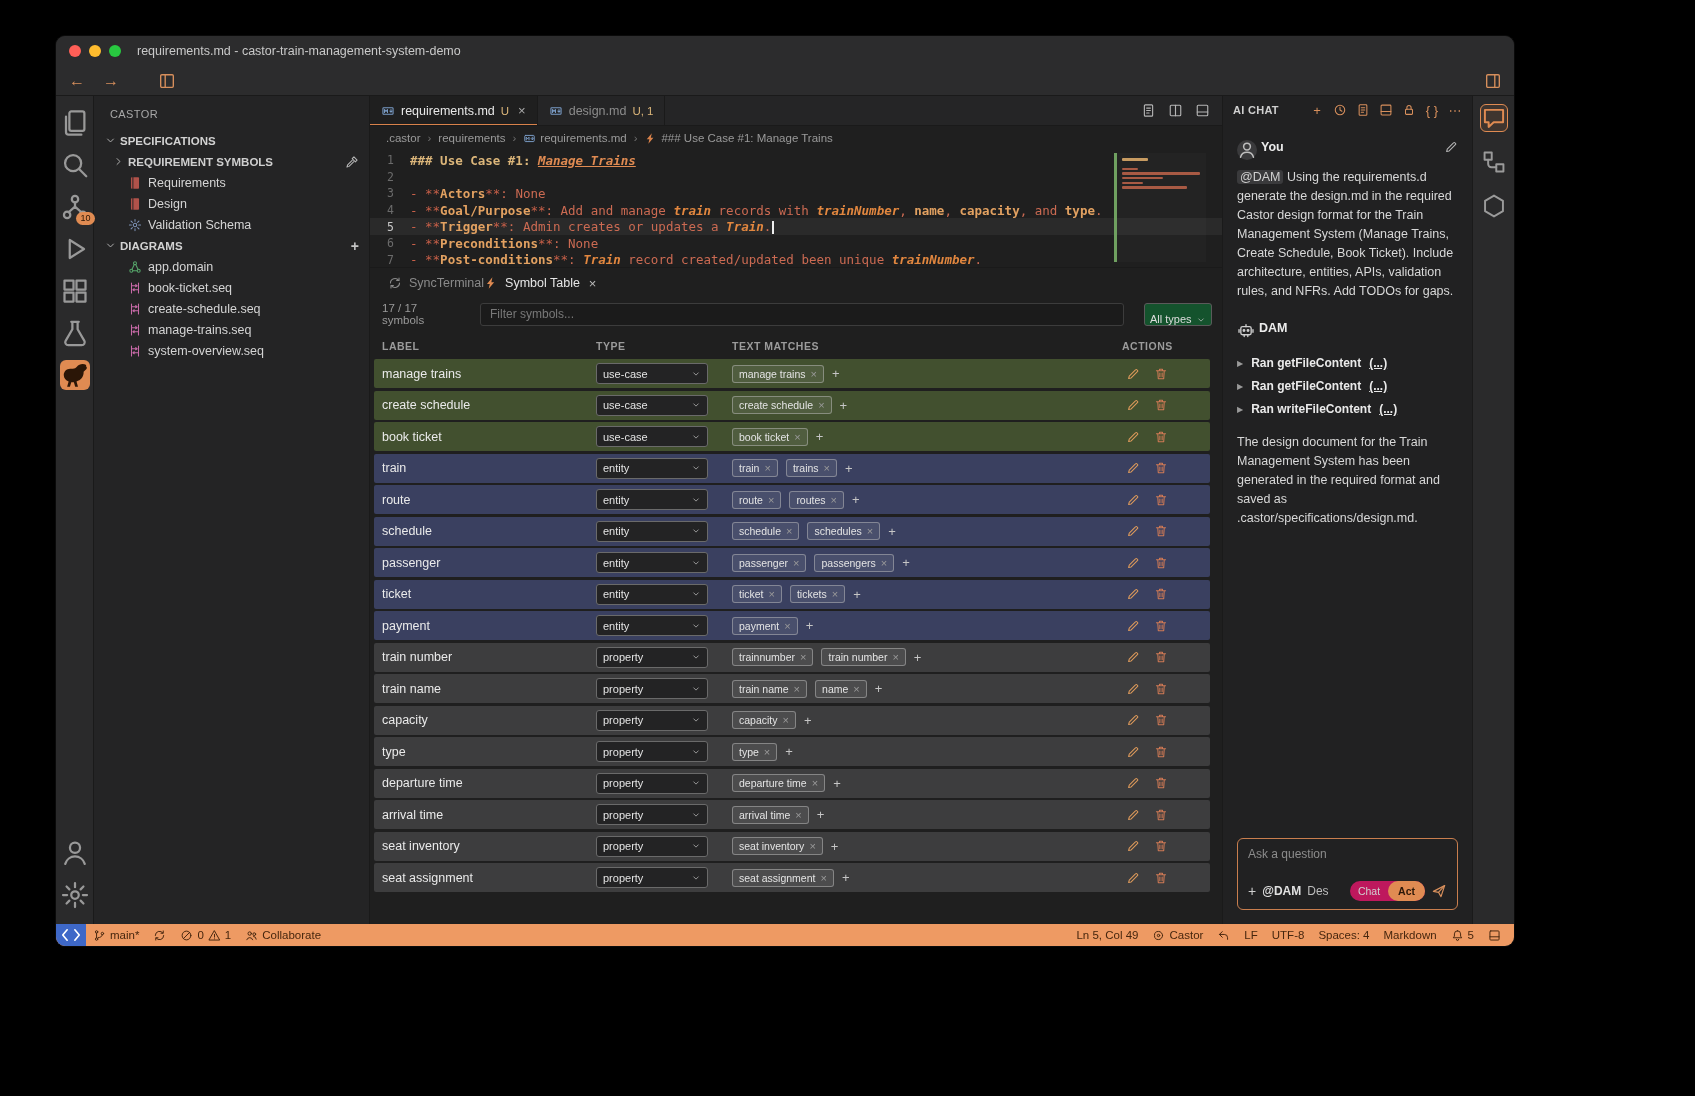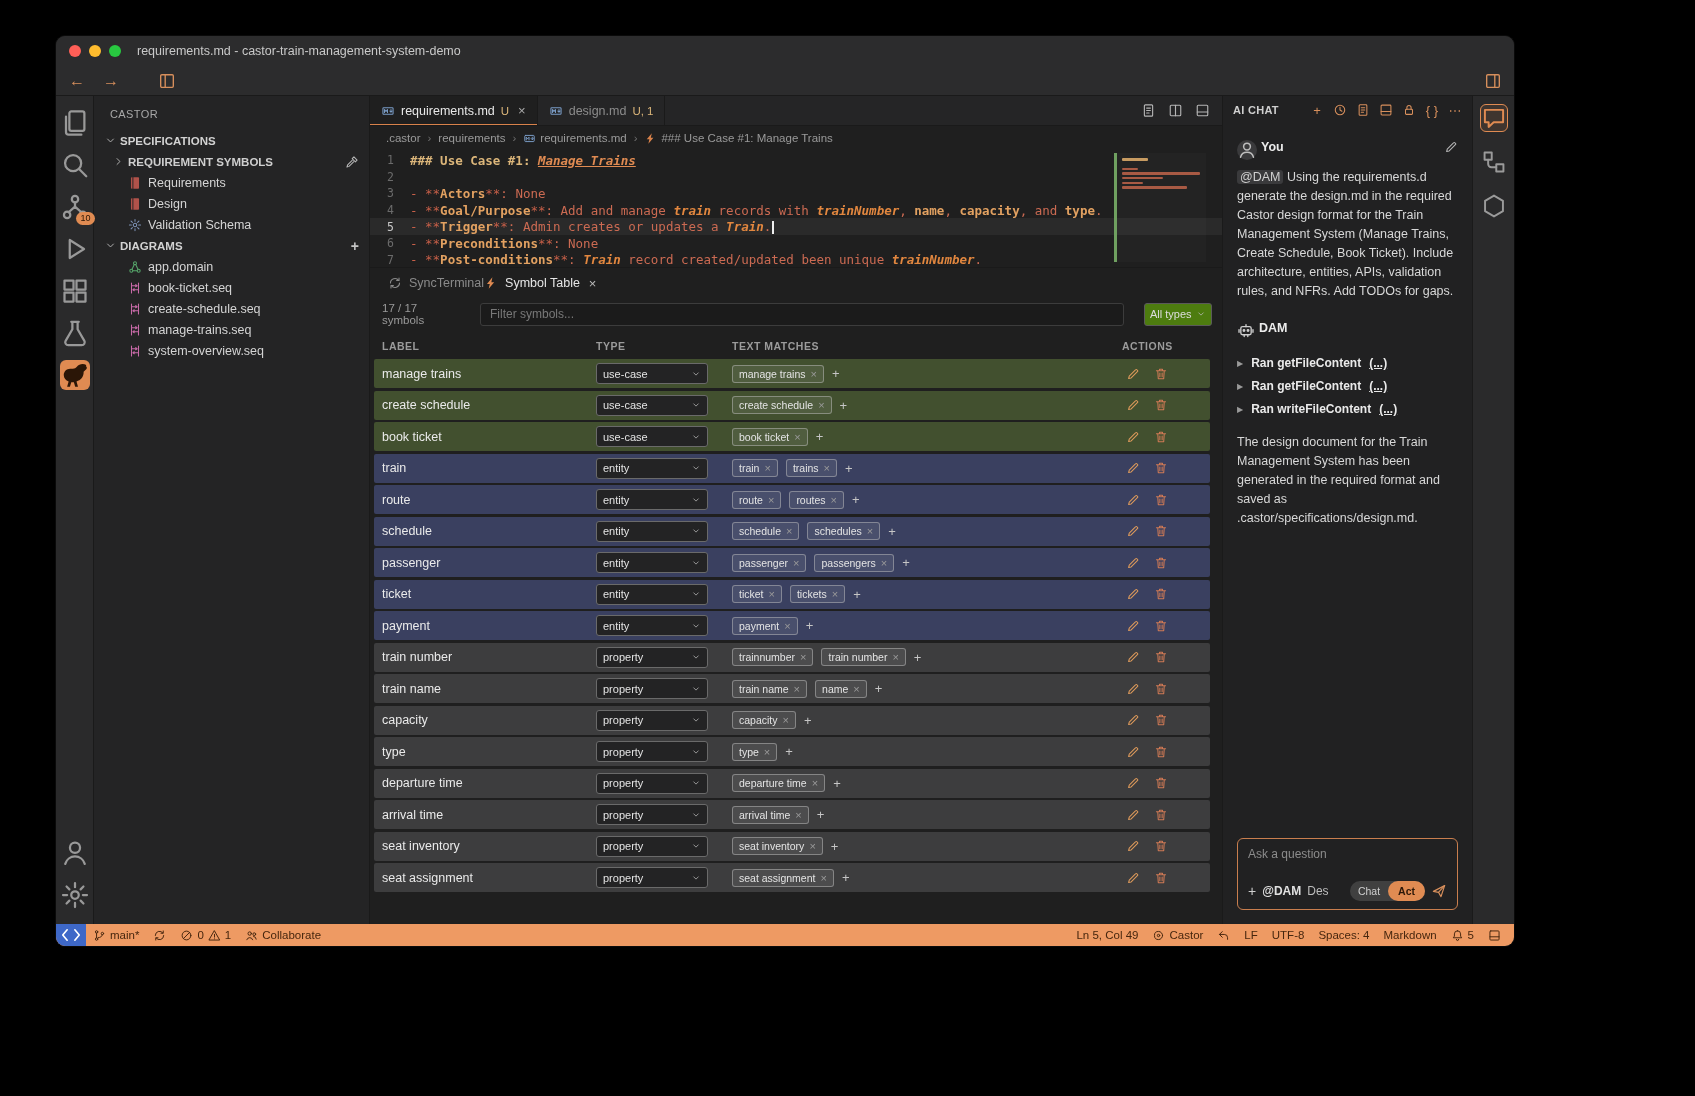--- a/index.html
+++ b/index.html
@@ -104,22 +104,22 @@
   .ptab.active{color:#e6e6e6;}
   .ptab .ic{width:14px;height:14px;display:inline-flex;}
   .ptab .ic svg{width:14px;height:14px;}
   .ptab .ic.boltic{color:#e08b52;}
   .ptab-close{margin-left:2px;font-size:13px;color:#bbb;}
   .panel-controls{display:flex;align-items:center;padding:4px 10px 10px;gap:20px;flex:0 0 auto;}
   .count{font-size:11.5px;color:#9a9a9a;width:80px;padding-left:2px;flex:0 0 auto;}
   .filter{flex:1;height:23px;background:#1b1b1b;border:1px solid #3c3c3c;border-radius:3px;color:#ddd;
     font-size:12px;padding:0 9px;font-family:"Liberation Sans",sans-serif;outline:none;}
   .filter::placeholder{color:#787878;}
-  .typesel{width:68px;height:23px;background:#4d7c0f;border:1px solid #5a5a5a;border-radius:3px;display:flex;
-    align-items:center;justify-content:space-between;padding:0 5px;font-size:11px;color:#ddd;cursor:pointer;flex:0 0 auto;}
+  .typesel{width:68px;height:23px;background:#14532d;border:1px solid #5a5a5a;border-radius:3px;display:flex;
+    align-items:flex-end;justify-content:space-between;padding:0 5px;font-size:11px;color:#ddd;cursor:pointer;flex:0 0 auto;}
   .typesel .ic{width:10px;height:10px;display:inline-flex;color:#bbb;}
   .typesel .ic svg{width:10px;height:10px;}
 
   .tbl-header{display:grid;grid-template-columns:214px 136px 1fr 80px;margin:0 12px 3px 4px;padding:4px 8px;
     font-size:10.5px;letter-spacing:.5px;color:#9b9b9b;font-weight:bold;}
   .tbl-rows{flex:1;overflow:hidden;}
   .trow{display:grid;grid-template-columns:214px 136px 1fr 80px;align-items:center;height:29px;
     margin:0 12px 2.5px 4px;padding:0 8px;border-radius:2px;}
   .t-usecase{background:#42502f;}
   .t-entity{background:#3a4060;}
@@ -165,21 +165,21 @@
   .tri{color:#9a9a9a;font-size:8px;}
   .tooln{font-weight:bold;color:#eaeaea;font-size:12px;}
   .toola{font-weight:bold;color:#eaeaea;font-size:12px;text-decoration:underline;}
   .chat-input{margin-top:auto;border:1px solid #c97e4e;border-radius:6px;padding:8px 10px;display:flex;
     flex-direction:column;gap:20px;flex:0 0 auto;cursor:text;}
   .ci-ph{color:#8c8c8c;font-size:12px;}
   .ci-row{display:flex;align-items:center;gap:6px;font-size:12px;color:#cfcfcf;}
   .ci-plus{font-size:14px;color:#cfcfcf;cursor:pointer;}
   .ci-mention{font-weight:bold;color:#e0e0e0;white-space:nowrap;}
   .ci-partial{color:#bdbdbd;overflow:hidden;white-space:nowrap;flex:1;}
-  .pill{display:inline-flex;align-items:center;background:#404040;border-radius:10px;height:20px;flex:0 0 auto;cursor:pointer;}
+  .pill{display:inline-flex;align-items:center;background:#be185d;border-radius:10px;height:20px;flex:0 0 auto;cursor:pointer;}
   .pill-chat{padding:0 8px;font-size:10.5px;color:#d0d0d0;}
   .pill-act{padding:0 10px;height:20px;display:inline-flex;align-items:center;background:#e08b52;
     border-radius:10px;color:#2b1708;font-weight:bold;font-size:10.5px;}
   .ci-send{width:16px;height:16px;color:#d78f5c;display:inline-flex;cursor:pointer;flex:0 0 auto;}
   .ci-send svg{width:16px;height:16px;}
 
   
   .rightstrip{width:42px;background:#2a2a2b;border-left:1px solid #1a1a1a;display:flex;flex-direction:column;
     align-items:center;padding-top:8px;gap:16px;}
   .rs-item{width:28px;height:28px;display:flex;align-items:center;justify-content:center;color:#9a9a9a;

